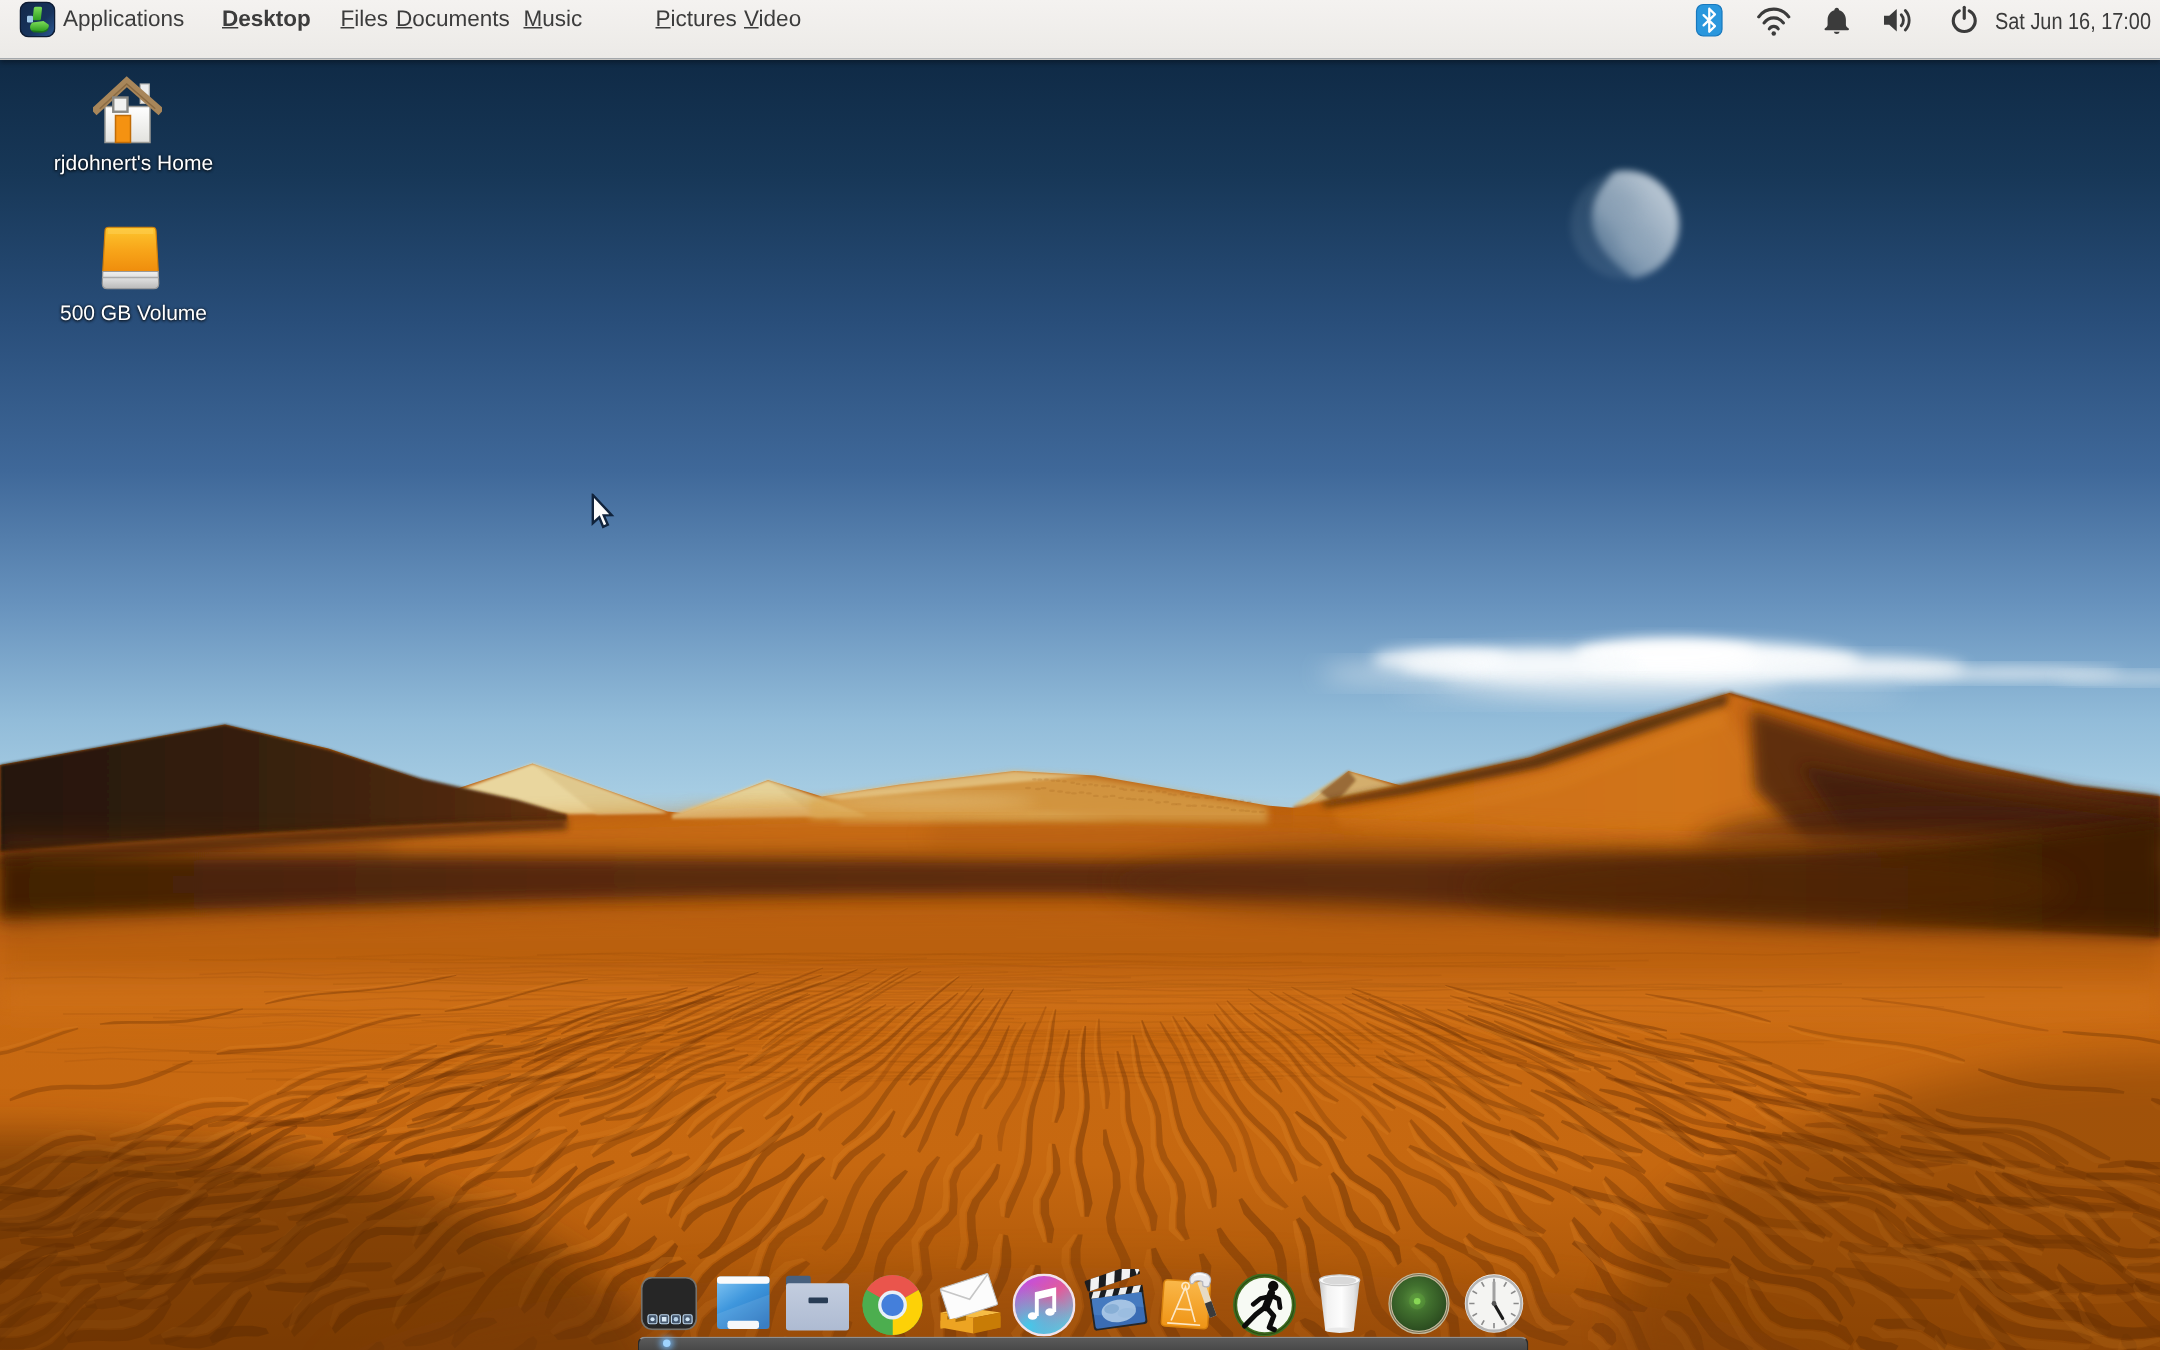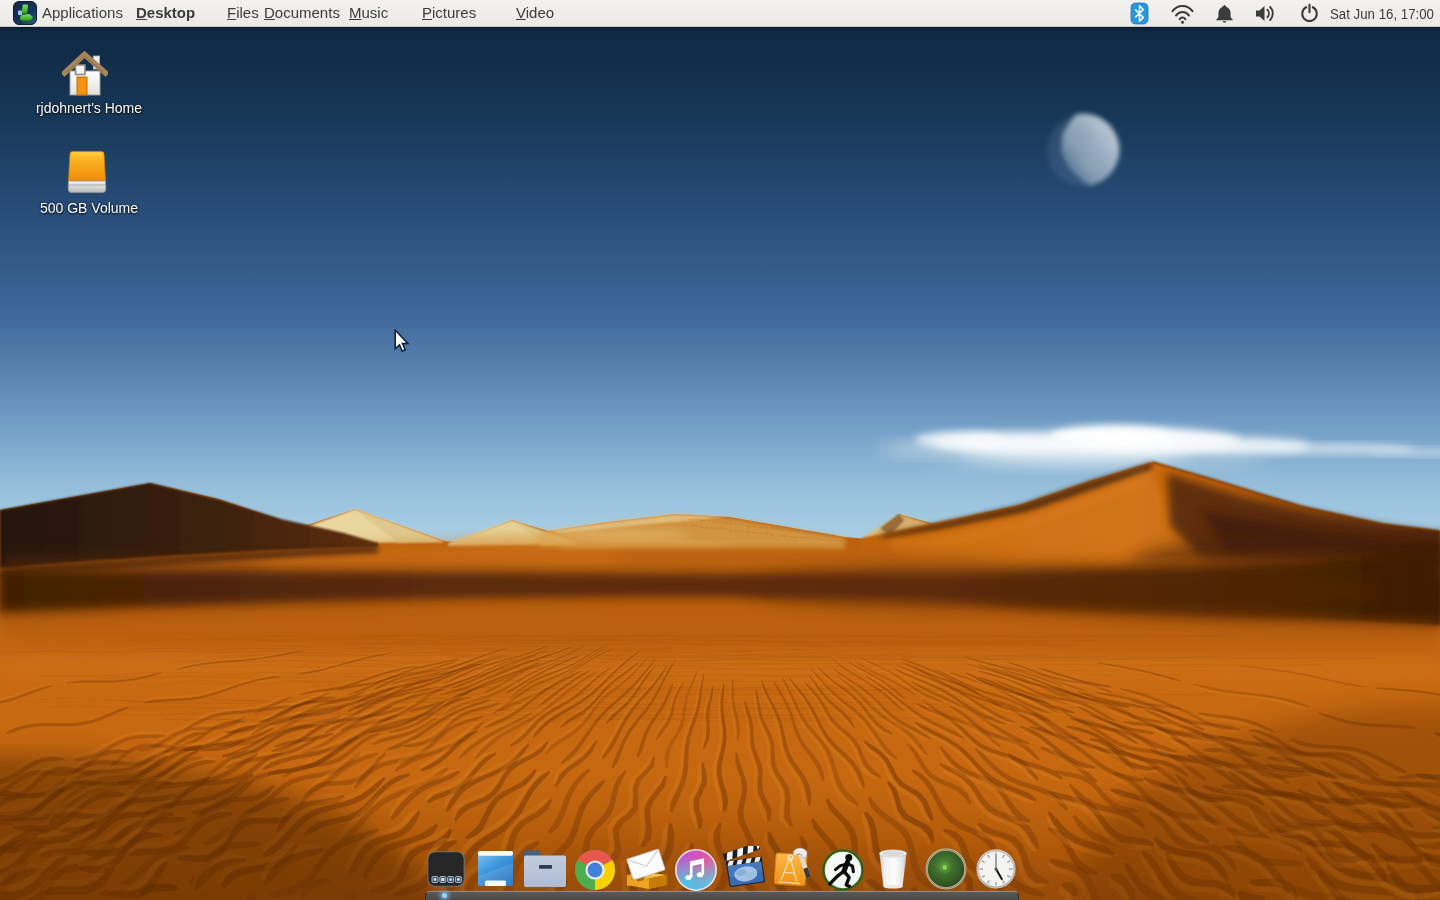--- a/index.html
+++ b/index.html
@@ -1,17 +1,17 @@
 <!DOCTYPE html>
 <html><head><meta charset="utf-8"><style>
 * { margin:0; padding:0; box-sizing:border-box; }
 html,body { width:1440px; height:900px; overflow:hidden; font-family:"Liberation Sans", sans-serif; }
 #stage { position:relative; width:1440px; height:900px; background:#0e2a45; }
 #wp { position:absolute; left:0; top:0; }
-#menubar { position:absolute; left:0; top:0; width:1440px; height:27px; background:linear-gradient(#f4f2f0,#eceae7); border-bottom:1px solid #c9c6c2; box-shadow:0 2px 3px rgba(0,0,0,0.3); z-index:10;text-decoration:underline; }
+#menubar { position:absolute; left:0; top:0; width:1440px; height:40px; background:linear-gradient(#f4f2f0,#eceae7); border-bottom:1px solid #c9c6c2; box-shadow:0 2px 3px rgba(0,0,0,0.3); z-index:10;text-decoration:underline; }
 .logo { position:absolute; left:13px; top:1px; }
 .mi { position:absolute; top:4px; font-size:15px; color:#3c3c3c; }
 .u { text-decoration:underline; }
 .tray { position:absolute; right:0; top:0; }
 .dlabel { position:absolute; color:#fff; font-size:14px; text-align:center; text-shadow:0 1px 2px rgba(0,0,0,0.85), 0 0 2px rgba(0,0,0,0.6); z-index:5; width:200px; }
 .desk-ic { position:absolute; z-index:5; }
 .dicon { position:absolute; z-index:15; }
 #dockbar { position:absolute; left:425px; top:891px; width:594px; height:14px; background:linear-gradient(#5a5a5a,#3f3f3f); border:1px solid #2a2a2a; border-top:1px solid #8f8f8f; border-radius:5px 5px 0 0; z-index:14; }
 #ind { position:absolute; left:442px; top:893px; width:5px; height:5px; border-radius:50%; background:#9fd4ff; box-shadow:0 0 4px 2px rgba(120,190,255,0.8); z-index:16; }
 #cursor { position:absolute; left:394px; top:329px; z-index:30; }
@@ -998,26 +998,26 @@
             <stop offset="1" stop-color="#2f9e1f"></stop>
           </linearGradient>
         </defs>
 <rect x="0.5" y="0.5" width="23" height="23" rx="5.5" fill="url(#lg1)" stroke="#0d1b33"></rect>
 <rect x="10" y="3.5" width="5.5" height="9" fill="url(#lg2)" transform="skewX(-6)" rx="1"></rect>
 <rect x="5" y="9.5" width="4" height="4.5" fill="#9fc8e8" rx="0.8"></rect>
 <path d="M8.5 14 L16 13 L19.5 15.5 C20 17.5 18 19.5 15 19.8 L8 19.5 C6.5 18 6.8 15.5 8.5 14 Z" fill="url(#lg2)"></path>
 <path d="M8 19.4 L15 19.7 C17 19.6 19 18.5 19.4 16.8 L19 19 C18 20.3 16 20.8 14.5 20.8 L9 20.5 Z" fill="#1e7a12" opacity="0.9"></path>
 </svg>
 <div class="mi" style="left:42px;font-weight:normal">Applications</div>
-<div class="mi" style="left:136px;font-weight:bold"><span class="u">D</span>esktop</div>
+<div class="mi" style="left:148px;font-weight:bold"><span class="u">D</span>esktop</div>
 <div class="mi" style="left:227px;font-weight:normal"><span class="u">F</span>iles</div>
 <div class="mi" style="left:264px;font-weight:normal"><span class="u">D</span>ocuments</div>
 <div class="mi" style="left:349px;font-weight:normal"><span class="u">M</span>usic</div>
-<div class="mi" style="left:422px;font-weight:normal"><span class="u">P</span>ictures</div>
-<div class="mi" style="left:516px;font-weight:normal"><span class="u">V</span>ideo</div>
+<div class="mi" style="left:437px;font-weight:normal"><span class="u">P</span>ictures</div>
+<div class="mi" style="left:496px;font-weight:normal"><span class="u">V</span>ideo</div>
 
 <svg class="tray" width="345" height="27" viewBox="0 0 345 27">
 
  <g transform="translate(36,3)">
   <rect x="0" y="0" width="17" height="21" rx="4.5" fill="#2a97dd"></rect>
   <rect x="0" y="0" width="17" height="21" rx="4.5" fill="none" stroke="#1878bd" stroke-width="0.8"></rect>
   <path d="M8.5 2.8 L8.5 18.2 M8.5 2.8 L12.3 6.6 L4.7 13.9 M8.5 18.2 L12.3 14.4 L4.7 7.1" stroke="#fff" stroke-width="1.5" fill="none" stroke-linejoin="round" stroke-linecap="round"></path>
  </g>
 
  <g transform="translate(76,5)" stroke="#3b3b3b" fill="none" stroke-linecap="round">

